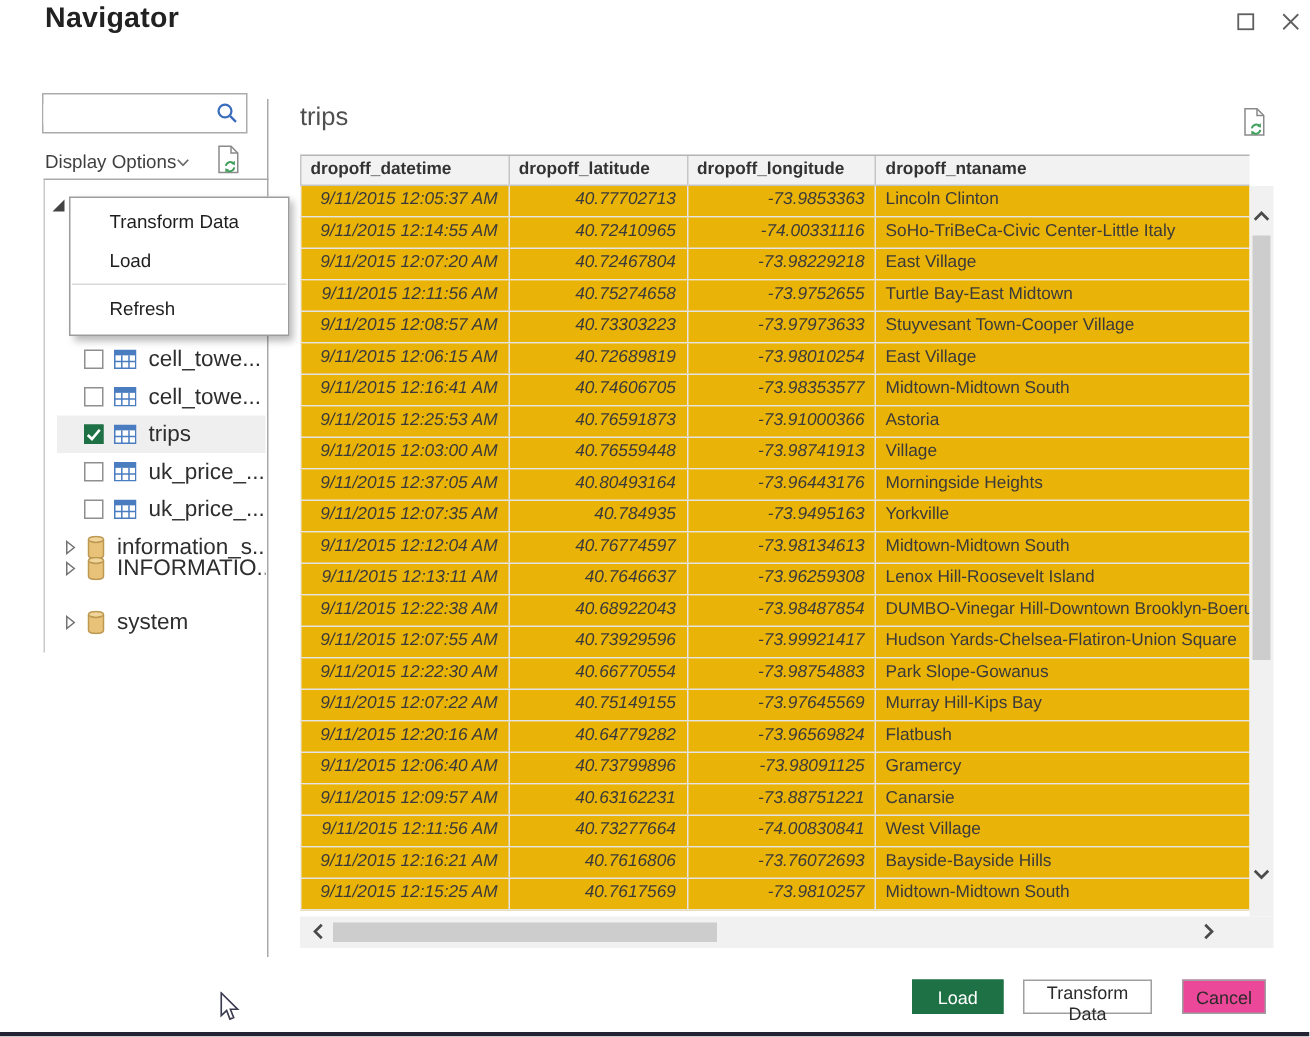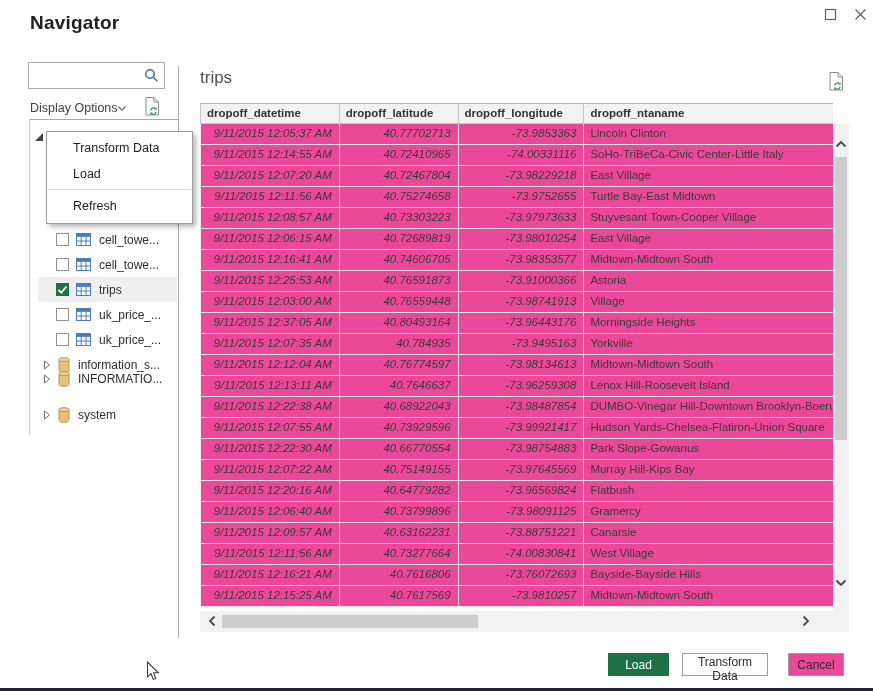--- a/index.html
+++ b/index.html
@@ -1,33 +1,33 @@
 <!DOCTYPE html>
 <html style="--accent: #1e7145; --sel-bg: #efefef;"><head>
 <meta charset="utf-8">
 <style>
   html,body{margin:0;padding:0;background:#fff;width:873px;height:691px;overflow:hidden;
     font-family:"Liberation Sans", sans-serif; position:relative;}
   .abs{position:absolute;}
   
-  #dlg-title{left:30px;top:12px;font-size:19px;font-weight:700;color:#212121;letter-spacing:.2px;}
+  #dlg-title{left:30px;top:2px;font-size:19px;font-weight:700;color:#212121;letter-spacing:.2px;}
   .winbtn{width:20px;height:20px;background:none;border:none;padding:0;cursor:pointer;}
   #btn-max{left:820px;top:6px;} #btn-close{left:850px;top:6px;}
   
   #searchbox{left:28px;top:62px;width:137px;height:27px;border:1px solid #ababab;background:#fff;
     display:flex;align-items:center;box-sizing:border-box;}
   #searchbox input{flex:1;border:none;outline:none;font-size:12px;padding:0 4px 0 6px;min-width:0;
     font-family:"Liberation Sans",sans-serif;}
   #searchbox .mag{margin-right:5px;display:flex;}
   #display-options{left:30px;top:99px;height:18px;display:flex;align-items:center;
     font-size:12.5px;color:#3f3f3f;cursor:pointer;}
   #sidebar-refresh{left:144px;top:96px;background:none;border:none;padding:0;cursor:pointer;}
   #tree{left:29px;top:119px;width:149px;height:315px;border-top:1px solid #a9a9a9;border-left:1px solid #c9c9c9;}
   .tree-row{position:absolute;left:8px;width:139px;height:25px;display:flex;align-items:center;
-    font-size:12px;color:#2e2e2e;cursor:pointer;}
+    font-size:15px;color:#2e2e2e;cursor:pointer;}
   .tree-row.rootrow{left:0;width:148px;}
   .tree-row.selected{background:var(--sel-bg);}
   .tree-row .cb{width:13px;height:13px;box-sizing:border-box;border:1px solid #8f8f8f;background:#fff;
     margin-left:18px;flex:0 0 auto;display:flex;align-items:center;justify-content:center;}
   .tree-row .cb.checked{background:var(--accent);border-color:var(--accent);}
   .tree-row .ticon{margin-left:7px;flex:0 0 auto;display:flex;}
   .tree-row .lbl{margin-left:8px;white-space:nowrap;overflow:hidden;}
   .tree-row .tri{margin-left:5px;flex:0 0 auto;display:flex;}
   .tree-row .cyl{margin-left:7px;flex:0 0 auto;display:flex;}
   
@@ -38,21 +38,21 @@
   
   #divider{left:178px;top:66px;width:1px;height:572px;background:#a9a9a9;}
   
   #preview-title{left:200px;top:68px;font-size:17px;color:#4f4f4f;}
   #preview-refresh{left:828px;top:71px;background:none;border:none;padding:0;cursor:pointer;}
   #tbl{left:200px;top:103px;width:633px;}
   .thead{display:flex;height:21px;box-sizing:border-box;background:#f2f2f2;
     border-top:1px solid #b5b5b5;border-bottom:1px solid #c6c6c6;border-left:1px solid #c6c6c6;}
   .th{box-sizing:border-box;border-right:1px solid #c6c6c6;font-size:11.5px;font-weight:700;color:#333;
     padding:3px 4px 0 6px;white-space:nowrap;overflow:hidden;}
-  .tr{display:flex;height:21px;box-sizing:border-box;border-bottom:1px solid #e4e4e4;border-left:1px solid #eee;background:#ec4899;}
+  .tr{display:flex;height:21px;box-sizing:border-box;border-bottom:1px solid #e4e4e4;border-left:1px solid #eee;background:#eab308;}
   .td{box-sizing:border-box;border-right:1px solid #e4e4e4;font-size:11.5px;color:#3a3a3a;
     padding:3px 0 0 0;white-space:nowrap;overflow:hidden;}
   .td.num{font-style:italic;text-align:right;padding-right:7px;}
   .td.txt{padding-left:6px;}
   .c0{width:139px;} .c1{width:119px;} .c2{width:126px;} .c3{width:249px;border-right:none !important;}
   
   #vscroll{left:833px;top:124px;width:16px;height:487px;background:#f1f1f1;}
   #vthumb{left:2px;top:33px;width:12px;height:283px;background:#cdcdcd;}
   #vup{left:2px;top:16px;} #vdown{left:2px;top:455px;}
   #hscroll{left:200px;top:611px;width:649px;height:21px;background:#f1f1f1;}

